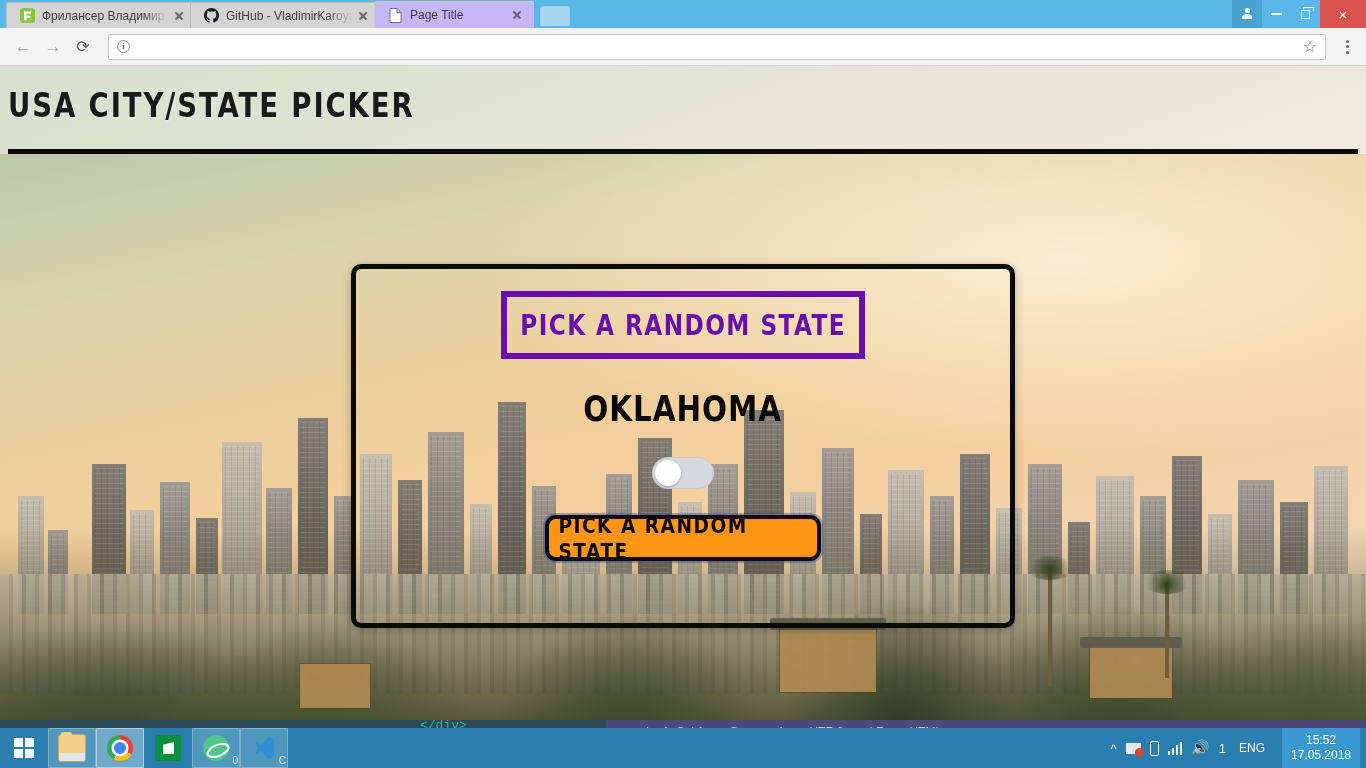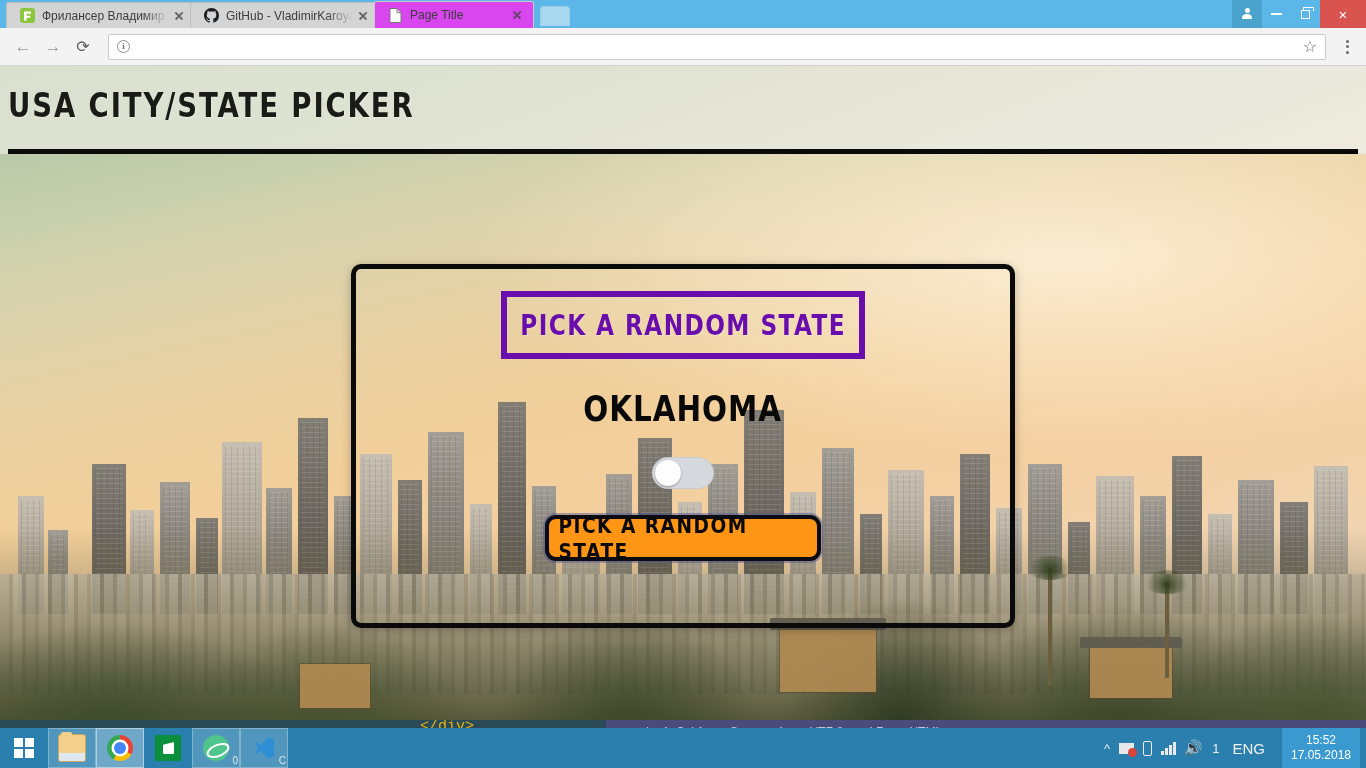--- a/index.html
+++ b/index.html
@@ -28,21 +28,21 @@
     display: flex; align-items: center;
     padding: 0 8px 0 12px;
     font-size: 12px; color: #3c3c3c;
     background: #d4d4d4;
     border-top-left-radius: 3px; border-top-right-radius: 3px;
     margin-right: -6px;
     transform: skewX(0deg);
     min-width: 160px; max-width: 190px;
     border: 1px solid #bdbdbd; border-bottom: none;
   }
-  .tab.active { background: #d946ef; z-index: 5; border-color: #c9c9c9; height: 27px; }
+  .tab.active { background: #c4b5fd; z-index: 5; border-color: #c9c9c9; height: 27px; }
   .tab .favicon { width:16px; height:16px; flex:0 0 16px; margin-right:7px; display:flex; align-items:center; justify-content:center; }
   .tab .tab-title {
     flex: 1 1 auto; overflow: hidden; white-space: nowrap;
     font-size: 12px; line-height: 14px;
     -webkit-mask-image: linear-gradient(to right, #000 78%, transparent 98%);
     mask-image: linear-gradient(to right, #000 78%, transparent 98%);
   }
   .tab .tab-close { flex: 0 0 16px; width:16px; height:16px; position:relative; opacity:.75; }
   .tab .tab-close::before, .tab .tab-close::after {
     content:""; position:absolute; left:3px; top:7px; width:10px; height:1.6px; background:#444;
@@ -218,21 +218,21 @@
     transform: scaleX(.93) scaleY(1.1);
   }
 
   
   .editor-peek {
     position:absolute; left:0; top:720px; width:1366px; height:24px;
     background:#2b4a58; overflow:hidden;
   }
   .editor-code {
     position:absolute; left:420px; top:-2px;
-    font-family:"Liberation Mono", monospace; font-size:15px; color:#eab308;
+    font-family:"Liberation Mono", monospace; font-size:13px; color:#14b8a6;
   }
   .editor-status {
     position:absolute; right:0; top:0; width:760px; height:24px;
     background:#4c4a7a; display:flex; align-items:center; gap:26px;
     padding-left:40px; font-size:12px; color:#c7c5e0;
   }
 
   
   .taskbar {
     position:absolute; left:0; bottom:0; width:1366px; height:40px;
@@ -262,21 +262,21 @@
   .ico-vscode { background:transparent; }
   .ico-vscode::after {
     content:""; position:absolute; left:4px; top:2px; width:19px; height:22px;
     background:#2f8fd4;
     clip-path: polygon(72% 0, 100% 12%, 100% 88%, 72% 100%, 30% 62%, 10% 78%, 0 70%, 18% 50%, 0 30%, 10% 22%, 30% 38%);
   }
   .tb-badge { position:absolute; bottom:2px; right:2px; font-size:10px; color:#e6e6e6; }
 
   .tray { margin-left:auto; display:flex; align-items:center; gap:9px; padding-right:6px; }
   .tray-ico { color:#eaeaea; font-size:13px; display:flex; align-items:center; }
-  .tray-lang { color:#f0f0f0; font-size:15px; padding:0 4px; }
+  .tray-lang { color:#f0f0f0; font-size:12px; padding:0 4px; }
   .tray-clock {
     background:#3a9ad0; height:40px; min-width:78px;
     display:flex; flex-direction:column; align-items:center; justify-content:center;
     color:#fff; font-size:12px; line-height:15px; margin-left:4px;
   }
   .flag-ico { width:15px; height:11px; background:#e8e8e8; position:relative; }
   .flag-ico::after { content:""; position:absolute; right:-3px; bottom:-3px; width:9px; height:9px; border-radius:50%; background:#d9453a; }
   .batt-ico { width:9px; height:15px; border:1.5px solid #eaeaea; border-radius:2px; }
   .batt-ico::before { content:""; position:absolute; }
   .sig-ico { display:flex; align-items:flex-end; gap:1.5px; height:13px; }

